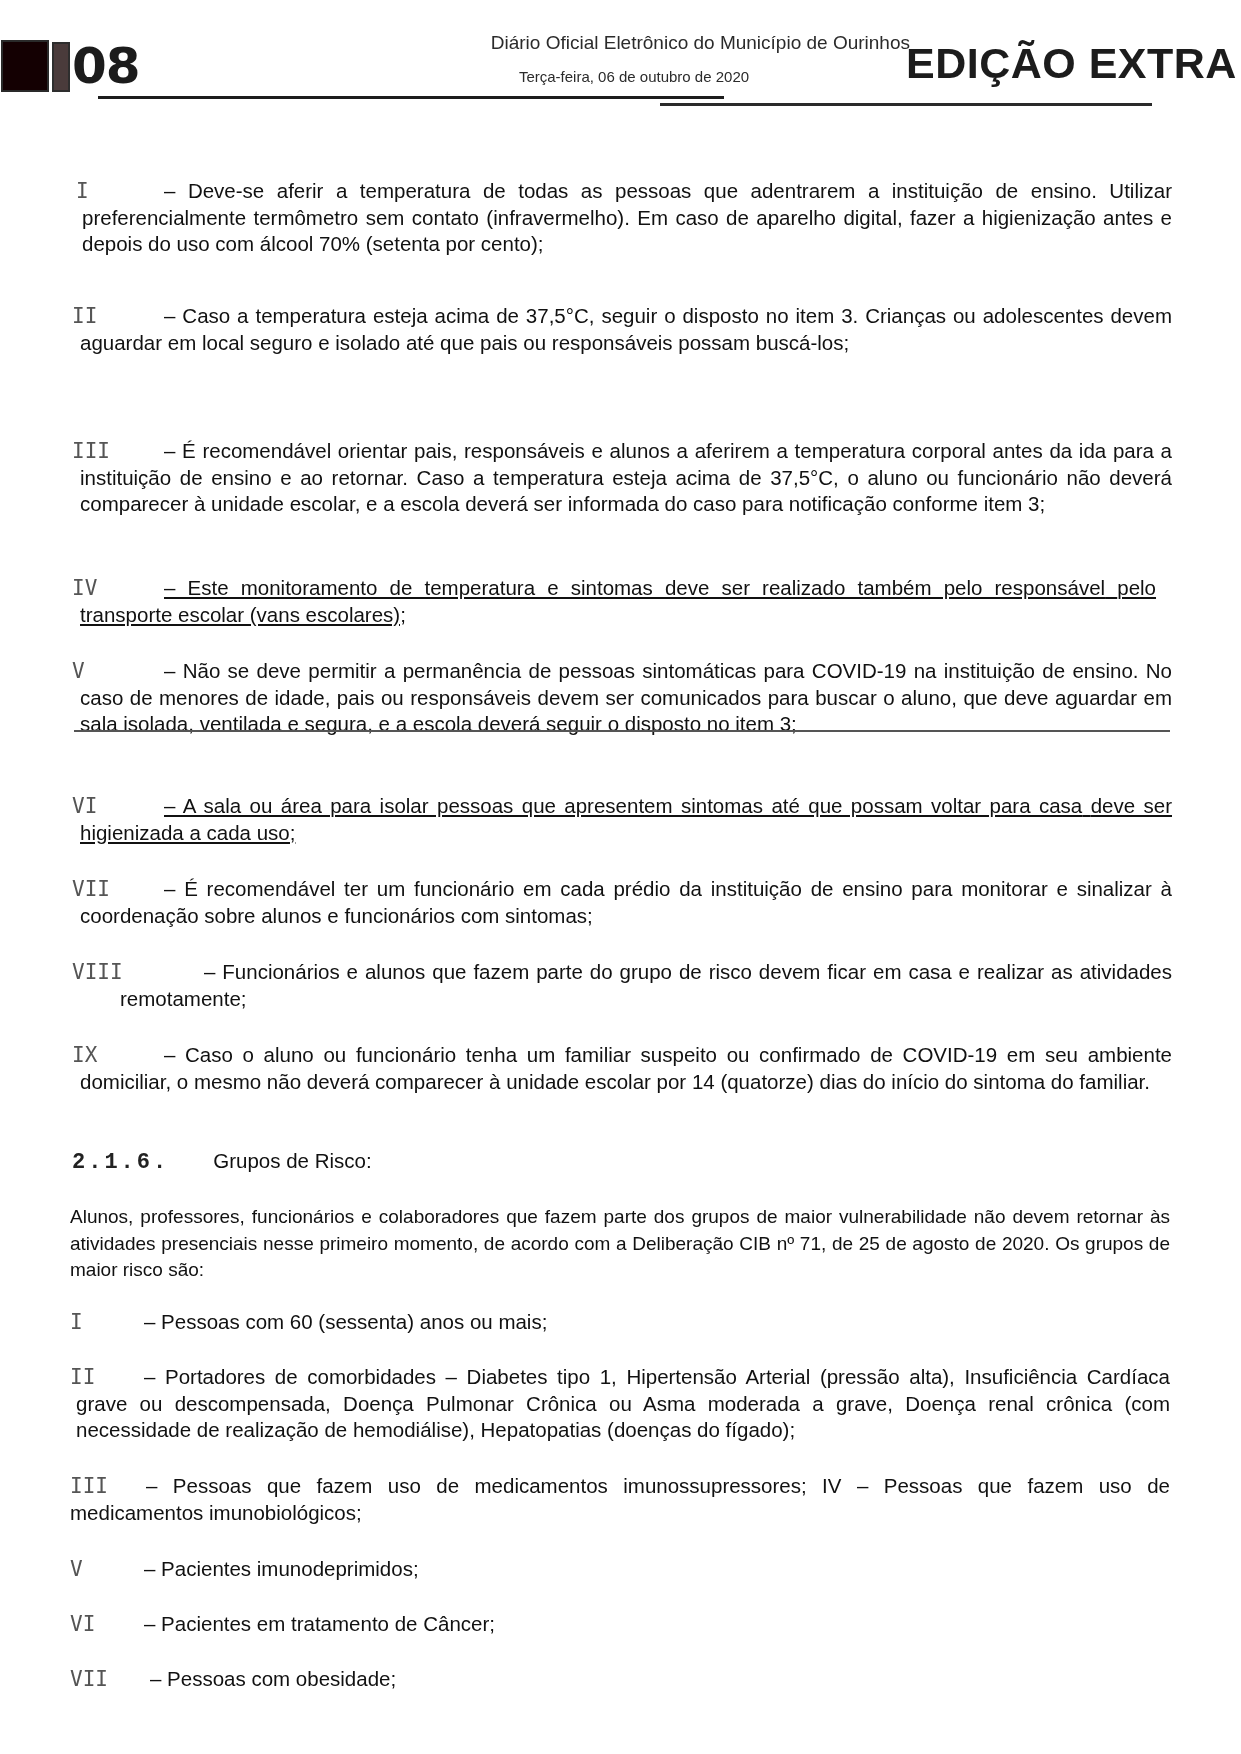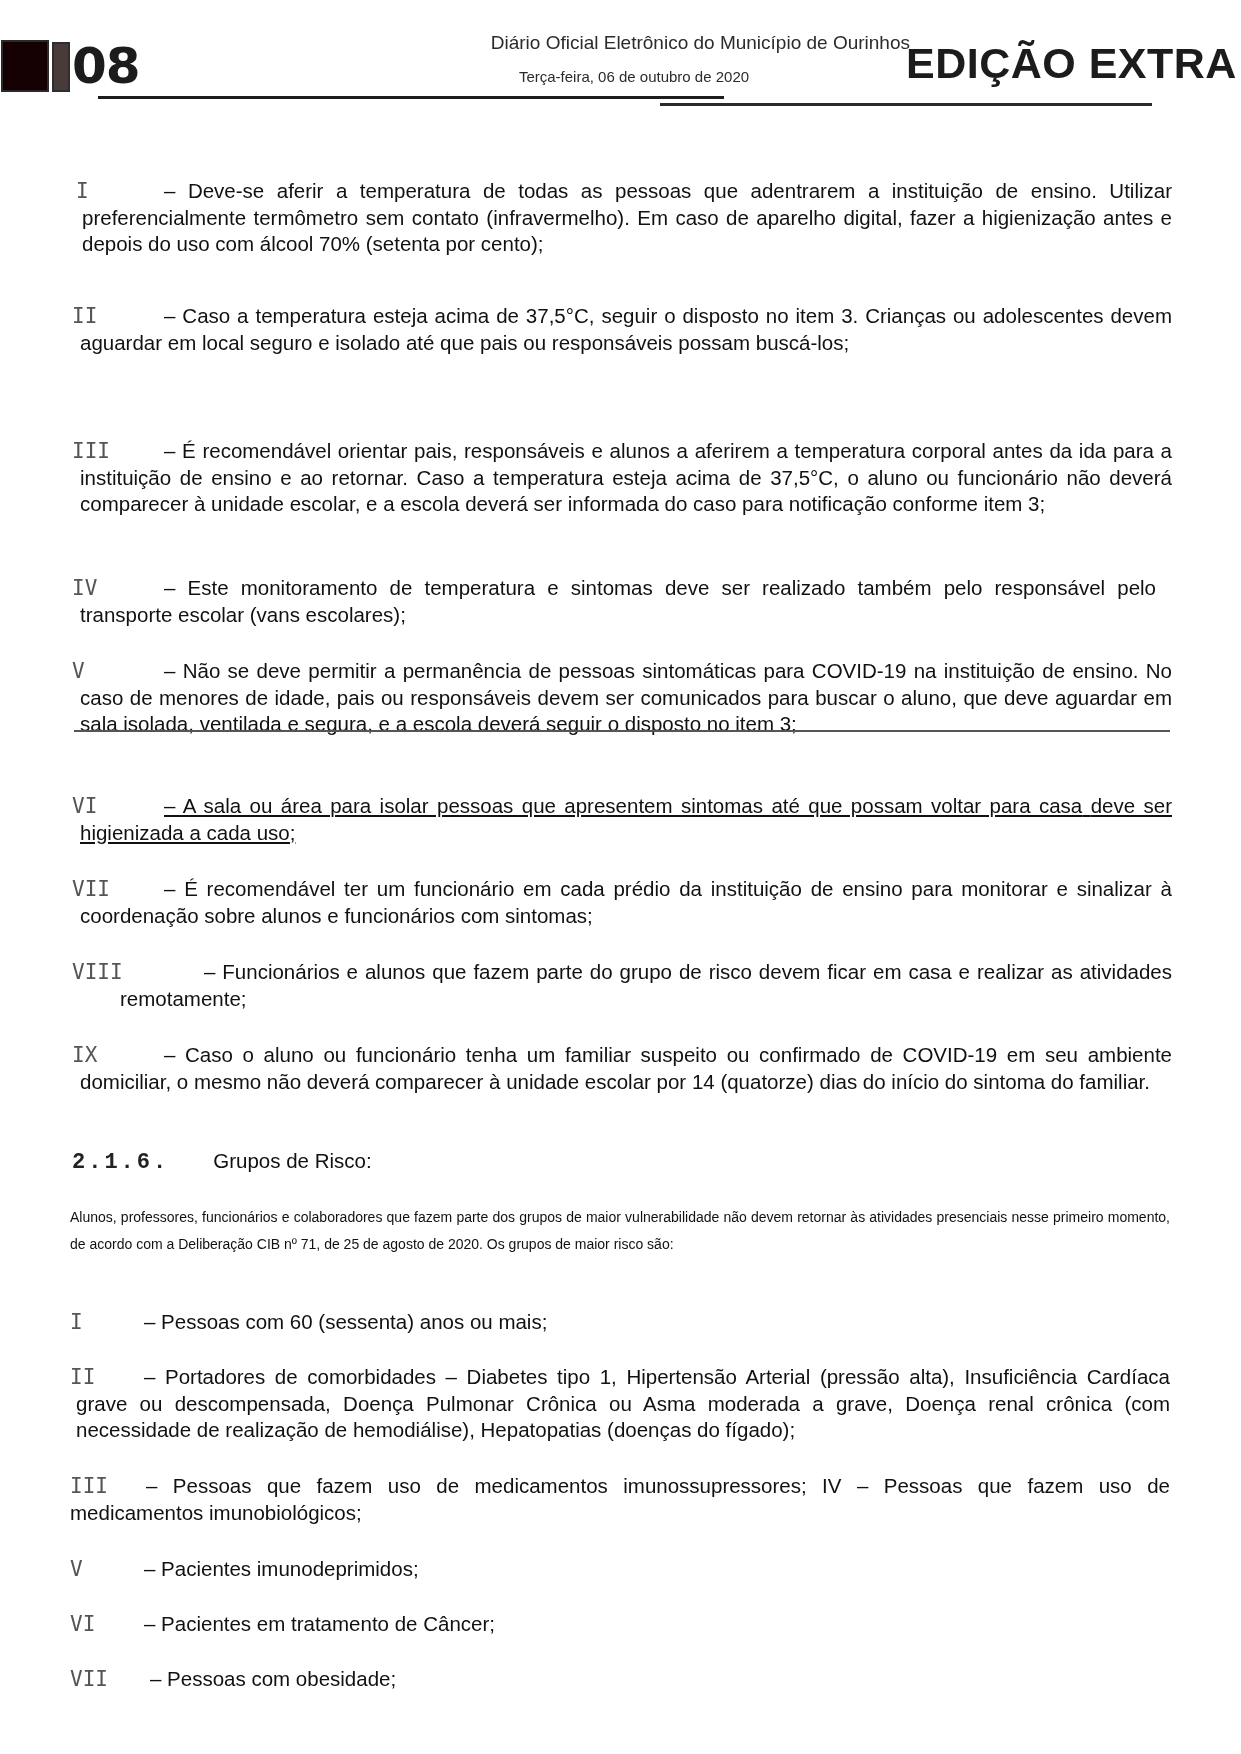--- a/index.html
+++ b/index.html
@@ -17,21 +17,21 @@
 
   
   .item { position: absolute; left: 72px; width: 1100px; font-size: 20.5px; line-height: 26.5px; color: #111; }
   .item .num { position: absolute; left: 0; top: 0; font-family: "DejaVu Sans Mono", monospace; font-size: 21px; color: #555; font-weight: normal; }
   .item p { margin: 0; padding-left: 10px; text-align: justify; text-align-last: left; }
 
   .sec-heading { position: absolute; left: 72px; top: 1148px; font-size: 20.5px; line-height: 26px; }
   .sec-heading .secnum { font-family: "Liberation Mono", monospace; font-weight: bold; font-size: 22px; letter-spacing: 3px; color: #222; }
   .sec-heading .sectitle { margin-left: 44px; }
 
-  .para { position: absolute; left: 70px; width: 1100px; font-size: 14px; line-height: 26.5px; text-align: justify; text-align-last: left; margin: 0; }
+  .para { position: absolute; left: 70px; width: 1100px; font-size: 19px; line-height: 26.5px; text-align: justify; text-align-last: left; margin: 0; }
 
   .rule-v { position: absolute; left: 74px; top: 730px; width: 1096px; height: 2px; background: #555; }
 </style>
 </head>
 <body>
 
 <div class="hdr-block-dark"></div>
 <div class="hdr-block-gray"></div>
 <div class="hdr-pagenum">08</div>
 <div class="hdr-title">Diário Oficial Eletrônico do Município de Ourinhos</div>
@@ -48,21 +48,21 @@
 <div class="item" style="top:303px;">
   <span class="num">II</span>
   <p style="padding-left:8px;"><span style="display:inline-block;width:84px;"></span><span>– Caso a temperatura esteja acima de 37,5°C, seguir o disposto no item 3. Crianças ou</span> <span>adolescentes devem aguardar em local seguro e isolado até que pais ou responsáveis possam buscá-los;</span></p>
 </div>
 
 <div class="item" style="top:438px;">
   <span class="num">III</span>
   <p style="padding-left:8px;"><span style="display:inline-block;width:84px;"></span><span>– É recomendável orientar pais, responsáveis e alunos a aferirem a temperatura corporal antes da</span> <span>ida para a instituição de ensino e ao retornar. Caso a temperatura esteja acima de 37,5°C, o aluno ou funcionário não deverá comparecer à unidade escolar, e a escola deverá ser informada do caso para notificação conforme item 3;</span></p>
 </div>
 
-<div class="item" style="top:575px;">
+<div class="item" style="top:575px;text-decoration:underline;">
   <span class="num">IV</span>
   <p style="padding-left:8px;padding-right:16px;"><span style="display:inline-block;width:84px;"></span><span>– Este monitoramento de temperatura e sintomas deve ser realizado também  pelo responsável</span> <span>pelo transporte escolar (vans escolares);</span></p>
 </div>
 
 <div class="item" style="top:658px;">
   <span class="num">V</span>
   <p style="padding-left:8px;"><span style="display:inline-block;width:84px;"></span><span>– Não se deve permitir a permanência de pessoas sintomáticas para COVID-19 na instituição de</span> <span>ensino. No caso de menores de idade, pais ou responsáveis devem ser comunicados para buscar o aluno, que deve aguardar em sala isolada, ventilada e segura, e a escola deverá seguir o disposto no item 3;</span></p>
 </div>
 <div class="rule-v"></div>
 

